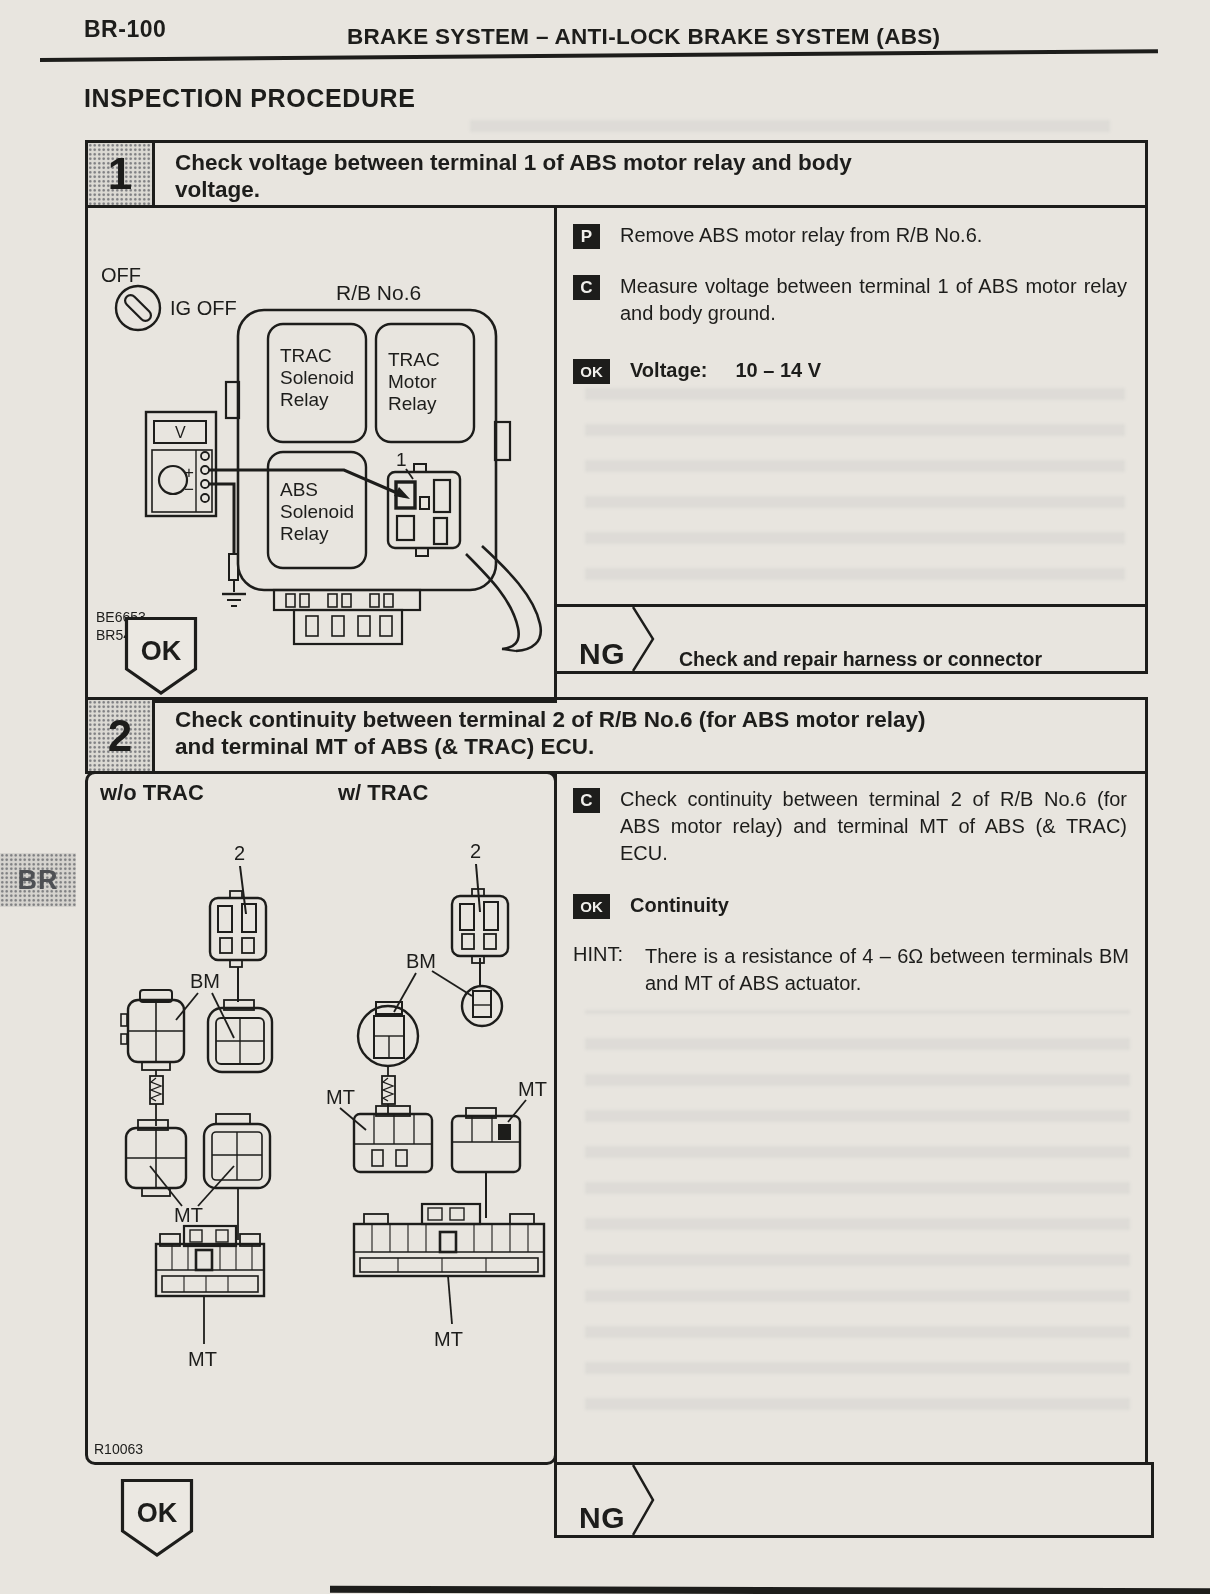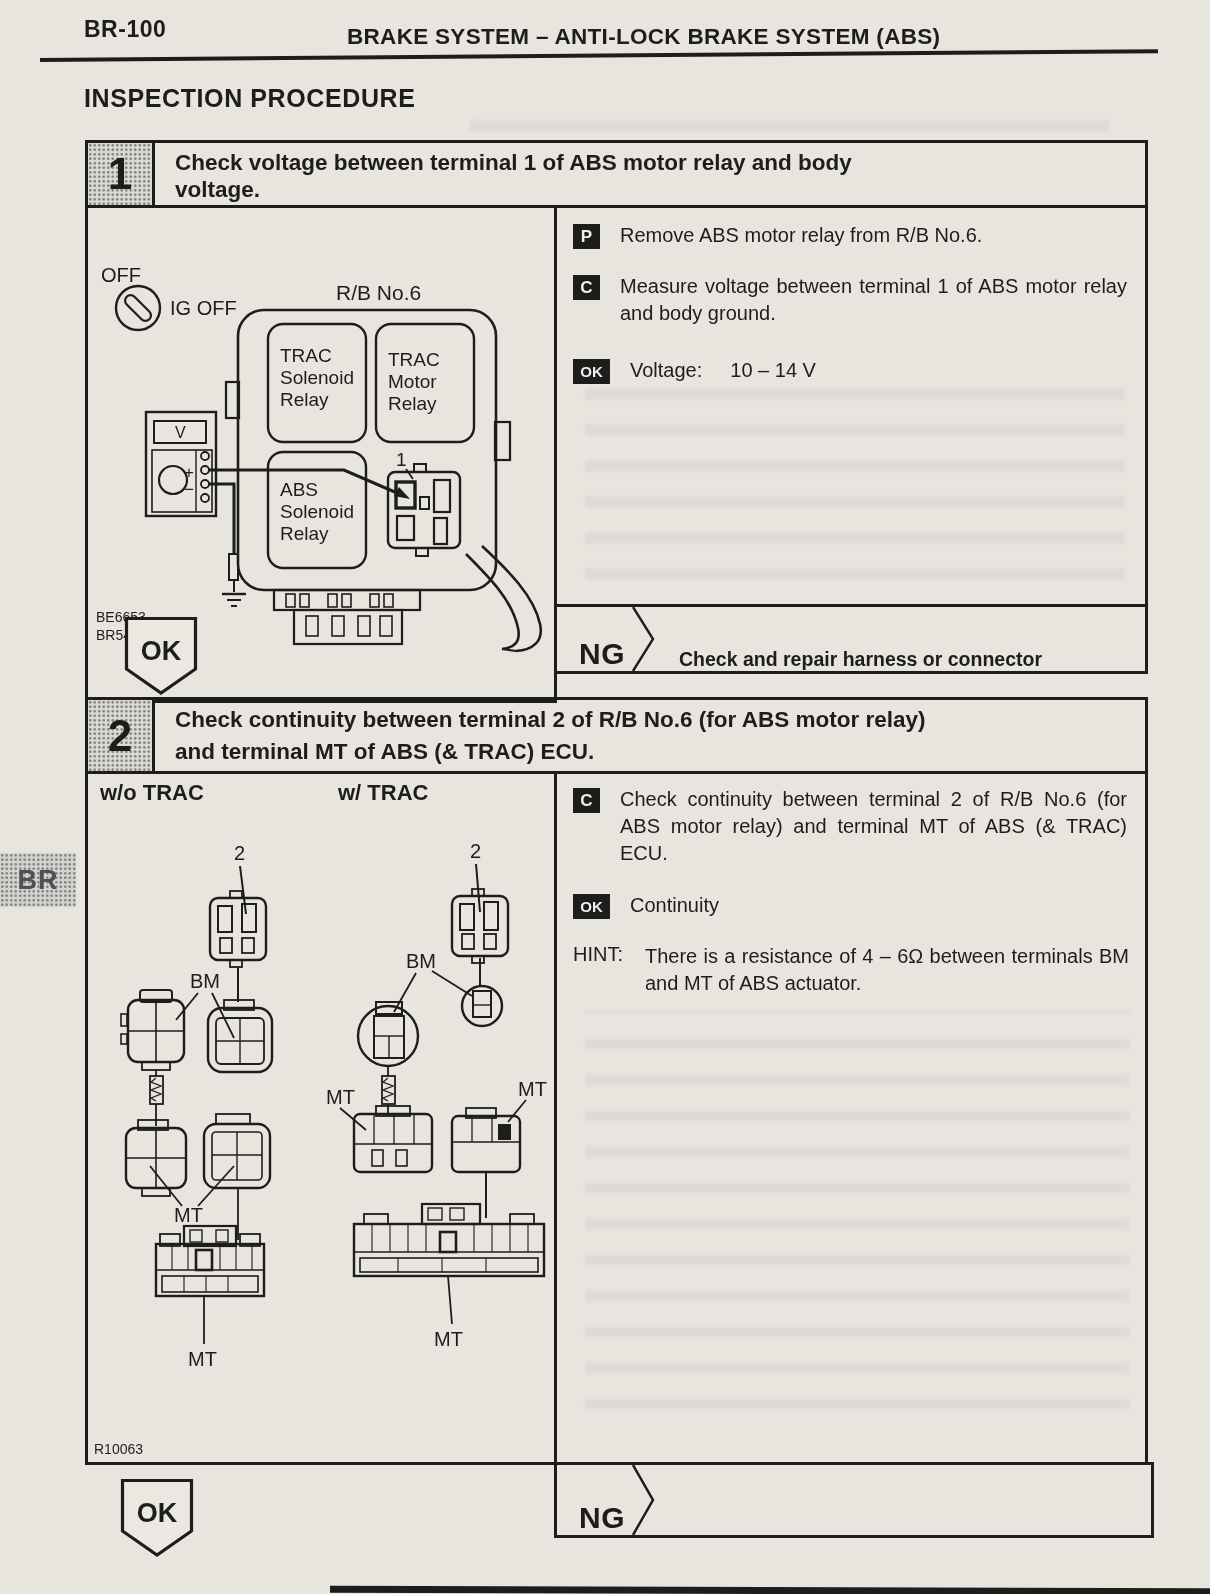--- a/index.html
+++ b/index.html
@@ -2,41 +2,41 @@
 <html><head>
 <meta charset="utf-8">
 <style>
   html,body{margin:0;padding:0;background:#cfcdc8;}
   .page{
     position:relative;width:1210px;height:1594px;margin:0 auto;
     background:#e8e5df;color:#1d1d1b;
     font-family:"Liberation Sans",sans-serif;overflow:hidden;
   }
   .abs{position:absolute;}
-  .bold{font-weight:normal;}
+  .bold{font-weight:bold;}
   .frame{position:absolute;border:3px solid #1d1d1b;box-sizing:border-box;}
 
   
   .page-code{left:84px;top:16px;font-size:23px;font-weight:bold;letter-spacing:.5px;}
   .header-title{left:340px;top:24px;font-size:22.5px;font-weight:bold;letter-spacing:.3px;margin-left:7px;}
   .header-rule{left:40px;top:58px;width:1118px;height:4px;background:#1d1d1b;
     transform:rotate(-0.45deg);transform-origin:left center;}
   .section-title{left:84px;top:84px;font-size:25px;font-weight:bold;letter-spacing:.6px;}
 
   
   .step-titlebar{display:flex;align-items:stretch;background:transparent;}
   .step-num{
     flex:0 0 64px;border-right:3px solid #1d1d1b;
     display:flex;align-items:center;justify-content:center;
     font-size:44px;font-weight:bold;
     background-color:#dcdad4;
     background-image:radial-gradient(#7c7d80 1.1px, transparent 1.4px);
     background-size:4.5px 4.5px;
   }
-  .step-title{flex:1;display:flex;flex-direction:column;justify-content:space-between;
+  .step-title{flex:1;display:flex;flex-direction:column;justify-content:flex-start;
     padding:6px 24px 6px 20px;font-weight:bold;font-size:22.5px;line-height:1.22;}
 
   
   .instr-box{padding:14px 16px 0 16px;}
   .irow{display:flex;gap:20px;}
   .badge{
     flex:0 0 auto;width:27px;height:25px;margin-top:2px;
     background:#1d1d1b;color:#efeeea;font-weight:bold;font-size:17px;
     display:flex;align-items:center;justify-content:center;
   }
@@ -225,21 +225,21 @@
   </svg>
 
   <div class="frame step-titlebar" style="left:85px;top:697px;width:1063px;height:77px;">
     <div class="step-num">2</div>
     <div class="step-title">
       <span>Check continuity between terminal 2 of R/B No.6 (for ABS motor relay)</span>
       <span>and terminal MT of ABS (&amp; TRAC) ECU.</span>
     </div>
   </div>
 
-  <div class="frame diagram-box" style="left:85px;top:771px;width:472px;height:694px;">
+  <div class="frame diagram-box" style="left:85px;top:771px;width:472px;height:694px;border-radius:10px;">
     <svg viewBox="0 0 466 688">
       <text x="12" y="26" font-size="22" font-weight="bold">w/o TRAC</text>
       <text x="250" y="26" font-size="22" font-weight="bold">w/ TRAC</text>
 
       <g>
         <text x="146" y="86" font-size="20">2</text>
         <line class="ln" x1="152" y1="92" x2="158" y2="140" stroke-width="2"></line>
 
         <rect class="ln" x="122" y="124" width="56" height="62" rx="8" stroke-width="2.4"></rect>
         <rect class="ln" x="142" y="117" width="12" height="7" stroke-width="1.8"></rect>

